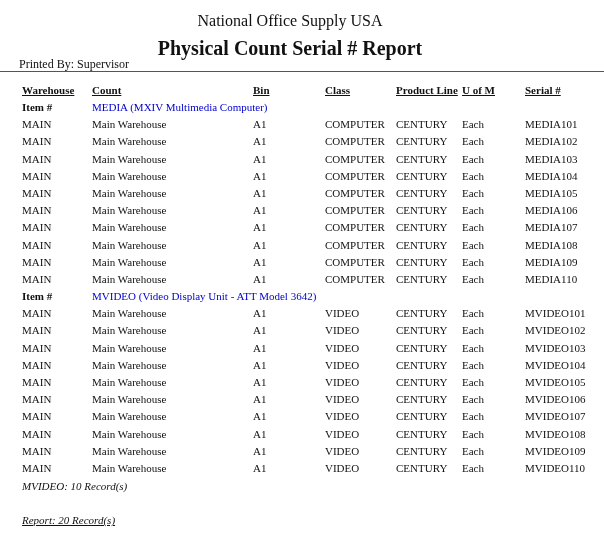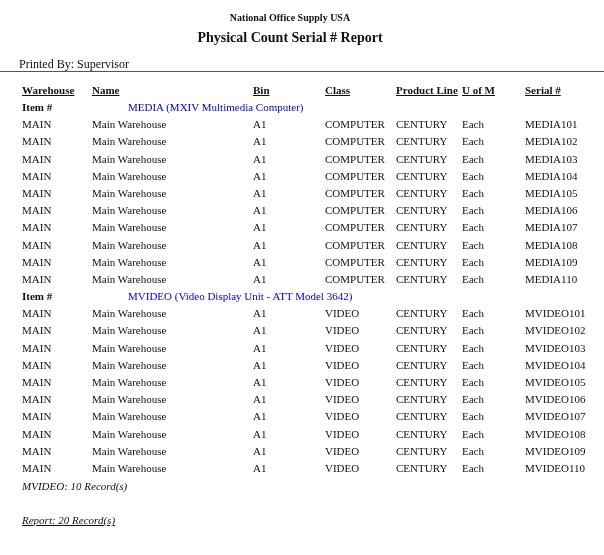--- a/index.html
+++ b/index.html
@@ -26,47 +26,47 @@
     white-space: pre;
   }
   .header-left .printed-by { margin-top: 14px; }
   .header-center {
     position: absolute;
     left: 0; right: 24px;
     top: 12px;
     text-align: center;
   }
   .company {
-    font-size: 10px;
-    font-weight: bold;
+    font-size: 16px;
+    font-weight: normal;
   }
   .report-title {
     margin-top: 7px;
-    font-size: 14px;
+    font-size: 20px;
     font-weight: bold;
   }
   .grid {
     display: grid;
     grid-template-columns: 70px 161px 72px 71px 66px 63px 1fr;
     padding-left: 22px;
     padding-right: 9px;
     font-size: 11px;
     height: 17.2px;
     line-height: 17.2px;
     align-items: center;
   }
   .colheader-row {
     margin-top: 10px;
     font-weight: bold;
     height: 17px;
     line-height: 17px;
   }
   .colheader-row .cell { text-decoration: underline; }
   .item-row .item-label { font-weight: bold; }
-  .item-row .item-desc { grid-column: 2 / 8; margin-left: 36px; }
+  .item-row .item-desc { grid-column: 2 / 8; }
   .section-footer {
     margin: 1px 0 2px 22px;
     font-size: 11px;
     font-style: italic;
     height: 17px;
     line-height: 17px;
   }
   .report-total {
     margin: 19px 0 0 22px;
     font-size: 11px;
@@ -88,21 +88,21 @@
       <div class="printed-by">Printed By: Supervisor</div>
     </div>
     <div class="header-center">
       <div class="company">National Office Supply USA</div>
       <div class="report-title">Physical Count Serial # Report</div>
     </div>
   </div>
 
   <div class="grid colheader-row">
     <span class="cell">Warehouse</span>
-    <span class="cell">Name</span>
+    <span class="cell">Count</span>
     <span class="cell">Bin</span>
     <span class="cell">Class</span>
     <span class="cell">Product Line</span>
     <span class="cell">U of M</span>
     <span class="cell">Serial #</span>
   </div>
 
   <div id="report-body">
       <div class="grid item-row">
         <span class="cell item-label">Item #</span>

